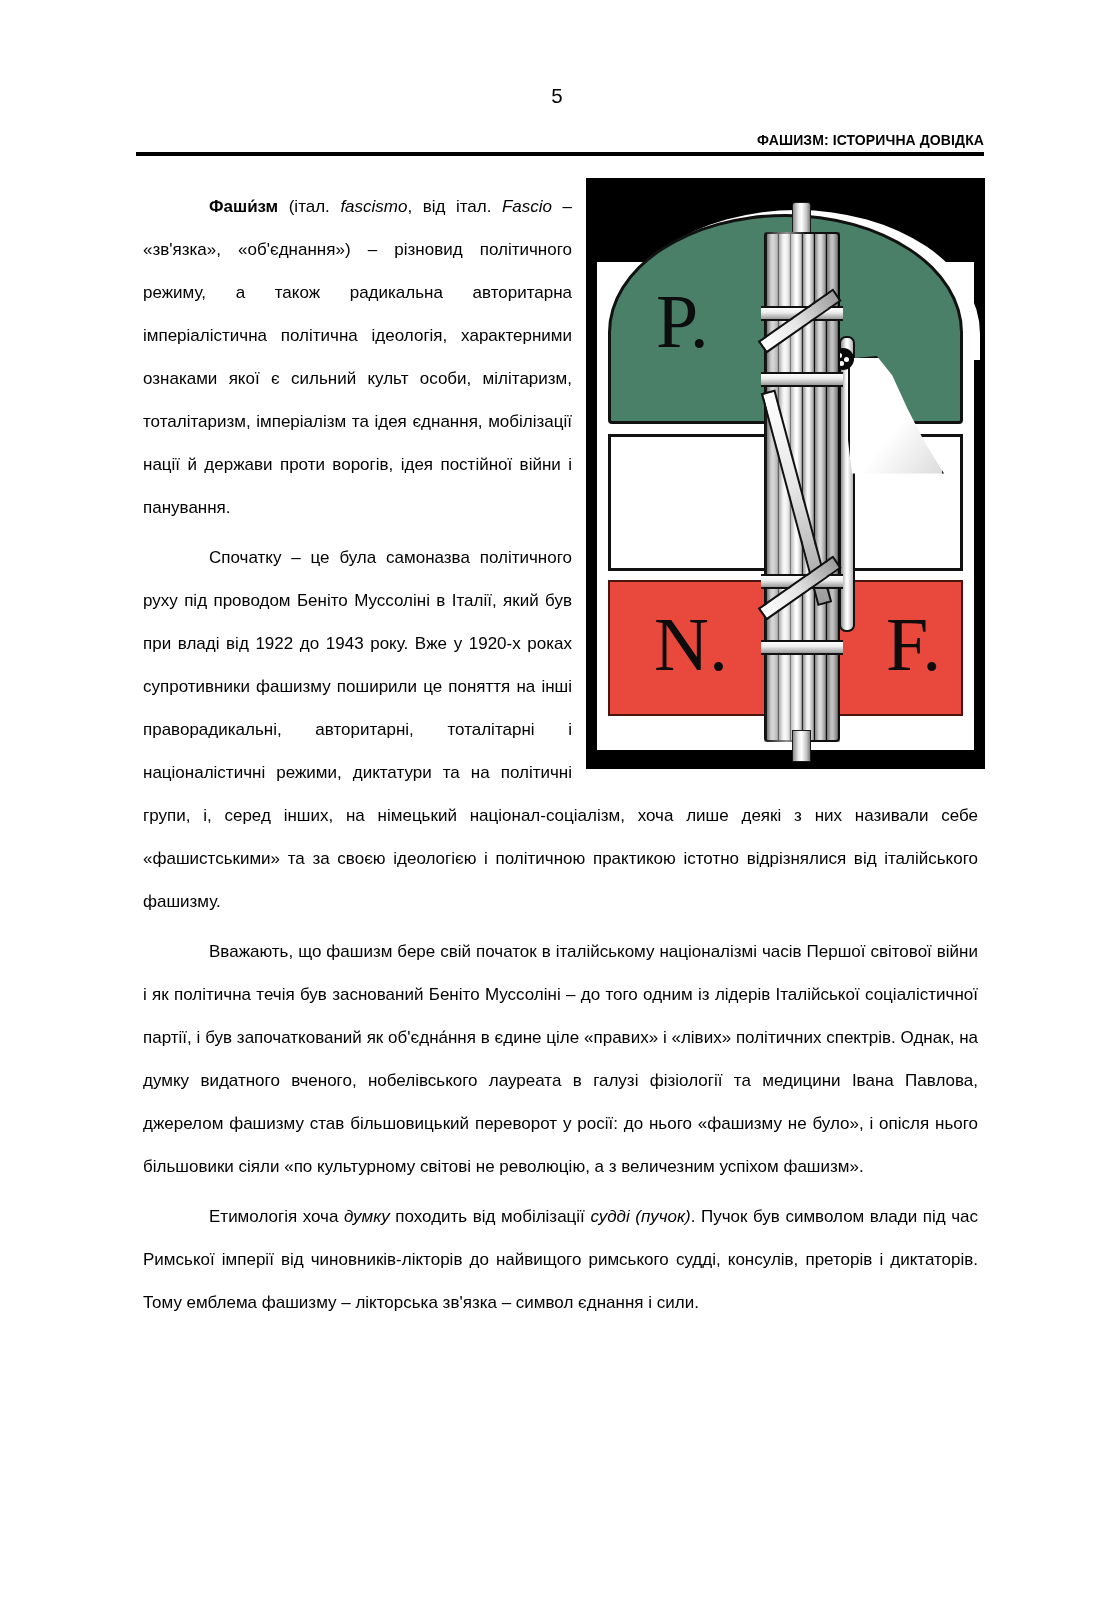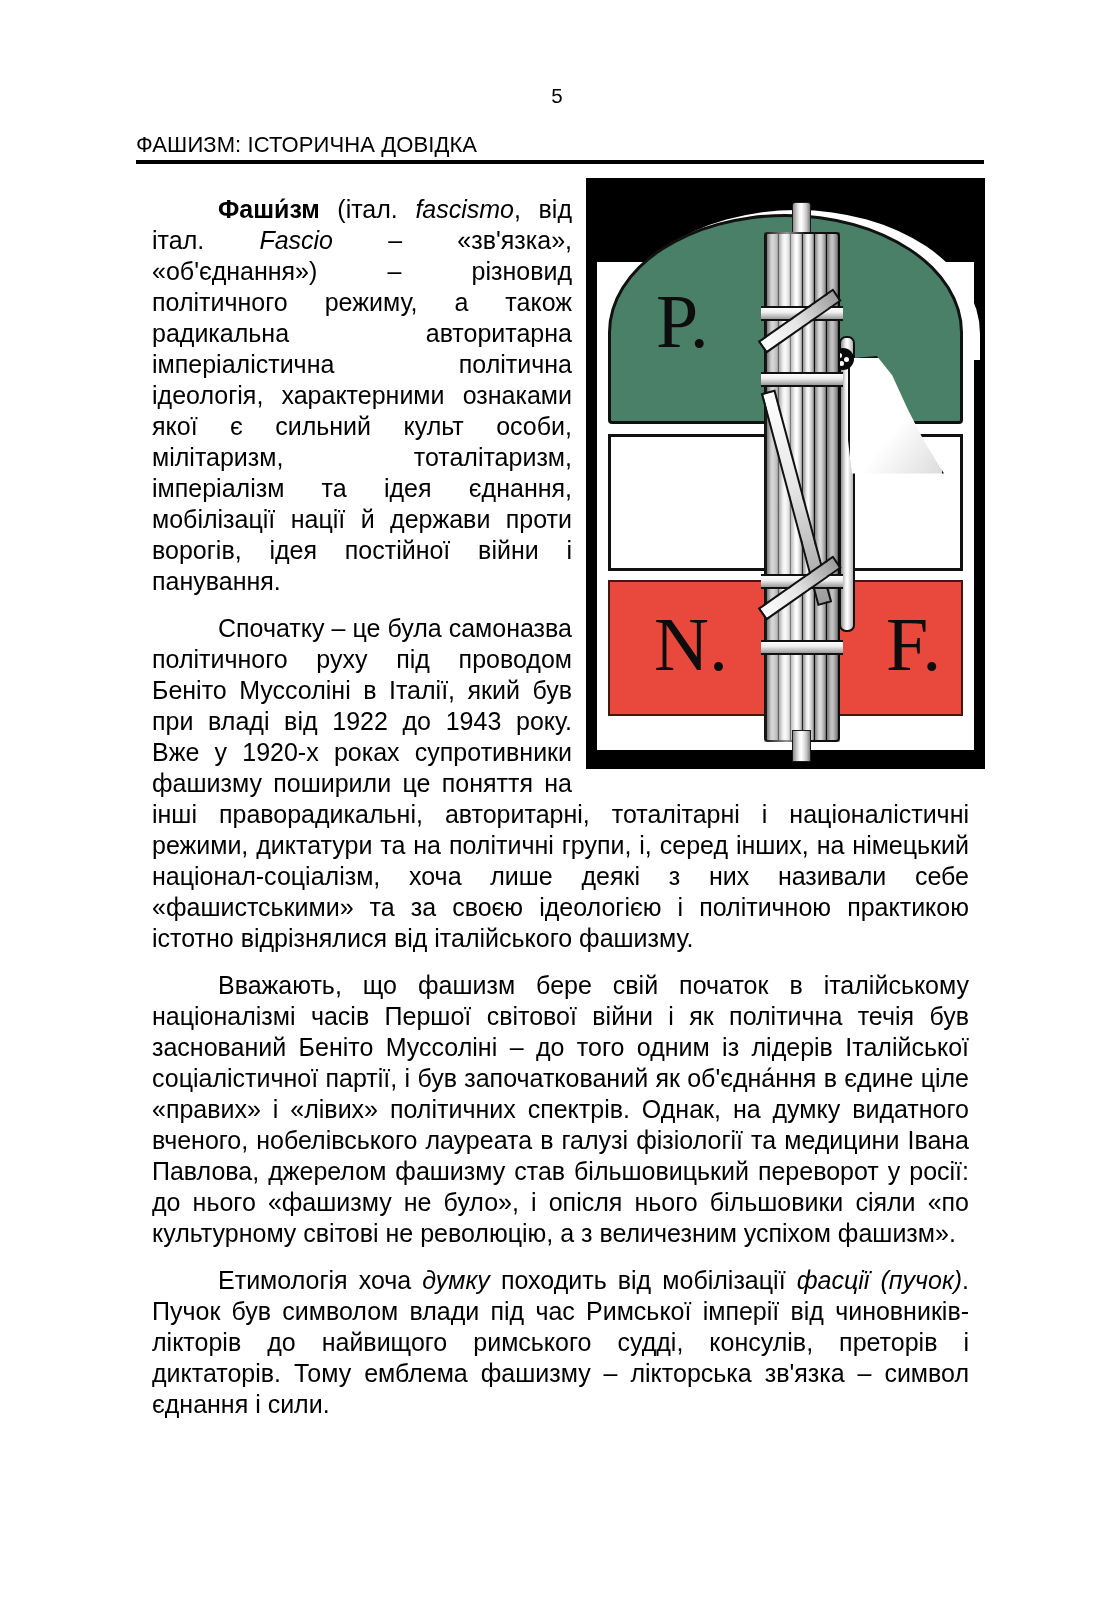--- a/index.html
+++ b/index.html
@@ -28,44 +28,44 @@
     font-size: 20.5px;
     line-height: 1;
   }
   .header-block {
     position: absolute;
     top: 133px;
     left: 136px;
     width: 848px;
   }
   .header-title {
-    text-align: left;
-    font-weight: normal;
-    font-size: 22px;
+    text-align: right;
+    font-weight: bold;
+    font-size: 14px;
     letter-spacing: 0.1px;
     line-height: 1.05;
     white-space: nowrap;
   }
   .header-rule {
     margin-top: 4px;
     border-top: 4px solid #000;
     width: 100%;
   }
   .body-area {
     position: absolute;
     top: 178px;
     left: 136px;
     width: 849px;
   }
   p.para {
-    margin: 16px;
+    margin: 7px;
     text-align: justify;
     text-justify: inter-word;
-    font-size: 25px;
-    line-height: 31px;
+    font-size: 17px;
+    line-height: 43px;
     text-indent: 66px;
     hyphens: none;
   }
   .b { font-weight: bold; }
   .i { font-style: italic; }
 
   
   .figure {
     float: right;
     width: 399px;
@@ -321,17 +321,17 @@
           <div class="strap s4"></div>
           <div class="rod-bottom"></div>
         </div>
       </div>
     </div>
 
     <div id="paragraphs">
         <p class="para"><span class="b">Фаши́зм</span><span> (італ. </span><span class="i">fascismo</span><span>, від італ. </span><span class="i">Fascio</span><span> – «зв'язка», «об'єднання») – різновид політичного режиму, а також радикальна авторитарна імперіалістична політична ідеологія, характерними ознаками якої є сильний культ особи, мілітаризм, тоталітаризм, імперіалізм та ідея єднання, мобілізації нації й держави проти ворогів, ідея постійної війни і панування.</span></p>
         <p class="para"><span>Спочатку – це була самоназва політичного руху під проводом Беніто Муссоліні в Італії, який був при владі від 1922 до 1943 року. Вже у 1920-х роках супротивники фашизму поширили це поняття на інші праворадикальні, авторитарні, тоталітарні і націоналістичні режими, диктатури та на політичні групи, і, серед інших, на німецький націонал-соціалізм, хоча лише деякі з них називали себе «фашистськими» та за своєю ідеологією і політичною практикою істотно відрізнялися від італійського фашизму.</span></p>
         <p class="para"><span>Вважають, що фашизм бере свій початок в італійському націоналізмі часів Першої світової війни і як політична течія був заснований Беніто Муссоліні – до того одним із лідерів Італійської соціалістичної партії, і був започаткований як об'єдна́ння в єдине ціле «правих» і «лівих» політичних спектрів. Однак, на думку видатного вченого, нобелівського лауреата в галузі фізіології та медицини Івана Павлова, джерелом фашизму став більшовицький переворот у росії: до нього «фашизму не було», і опісля нього більшовики сіяли «по культурному світові не революцію, а з величезним успіхом фашизм».</span></p>
-        <p class="para"><span>Етимологія хоча </span><span class="i">думку</span><span> походить від мобілізації </span><span class="i">фасції (пучок)</span><span>. Пучок був символом влади під час Римської імперії від чиновників-лікторів до найвищого римського судді, консулів, преторів і диктаторів. Тому емблема фашизму – лікторська зв'язка – символ єднання і сили.</span></p>
+        <p class="para"><span>Етимологія хоча </span><span class="i">думку</span><span> походить від мобілізації </span><span class="i">судді (пучок)</span><span>. Пучок був символом влади під час Римської імперії від чиновників-лікторів до найвищого римського судді, консулів, преторів і диктаторів. Тому емблема фашизму – лікторська зв'язка – символ єднання і сили.</span></p>
       </div>
 
   </div>
 </div>
 
 </body></html>

